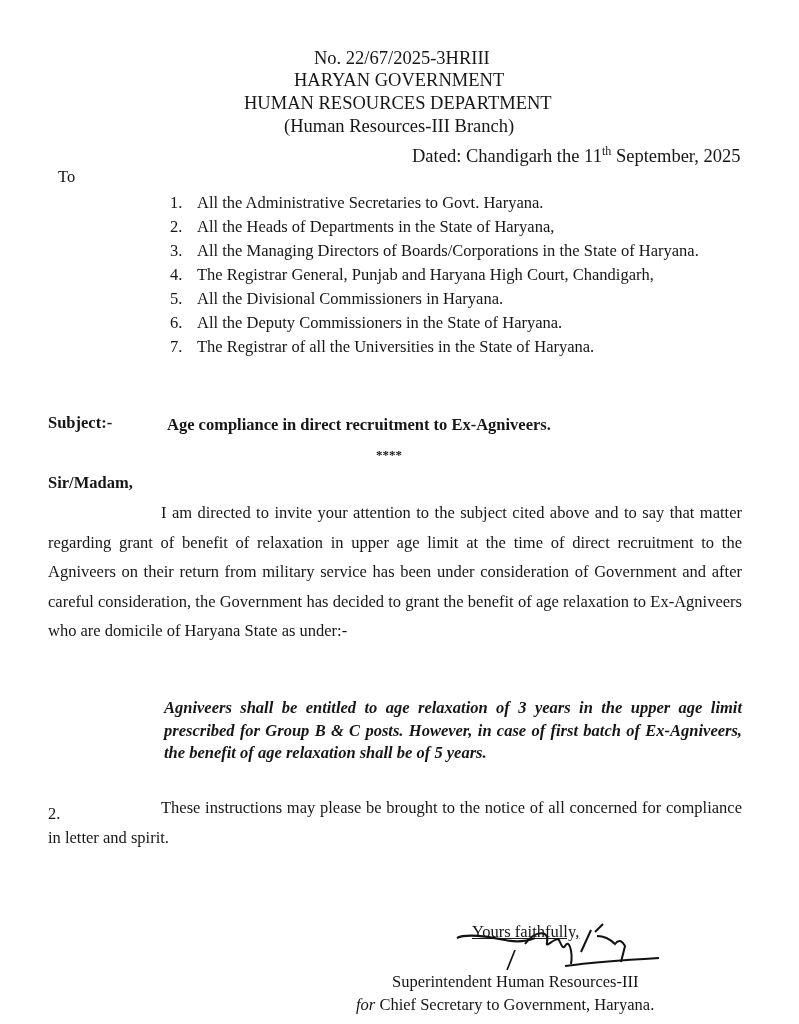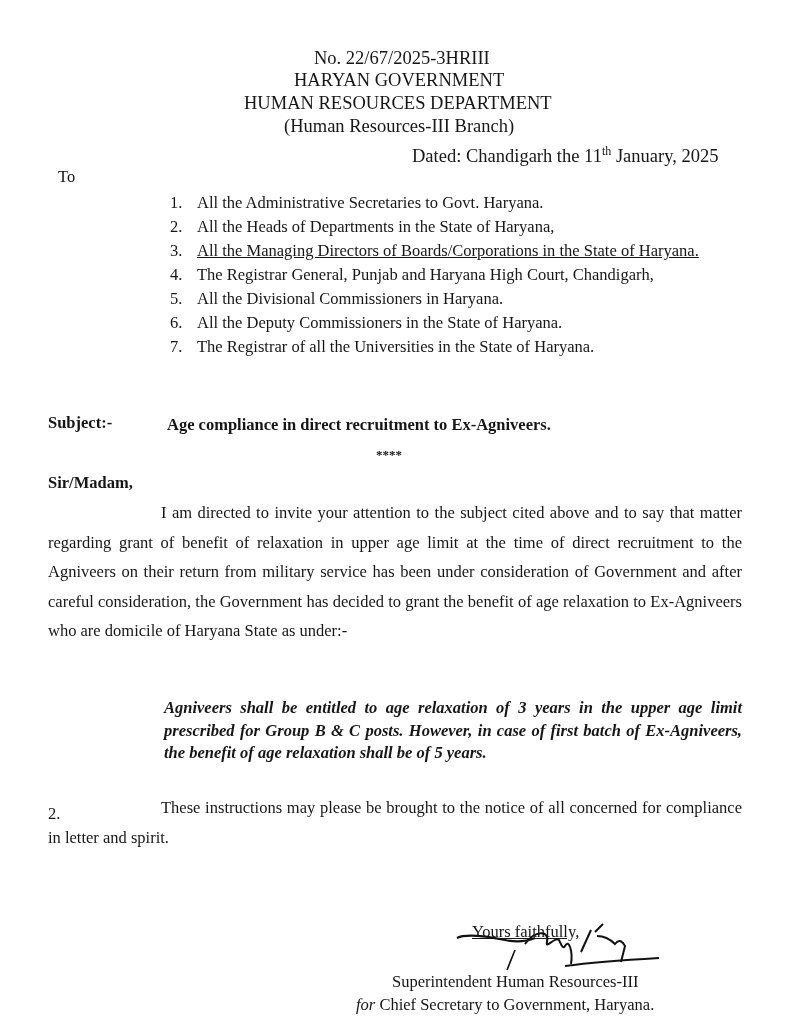--- a/index.html
+++ b/index.html
@@ -24,37 +24,37 @@
   .sigimg { position:absolute; left:455px; width:205px; height:50px; top:922px; }
 </style>
 </head>
 <body>
 
 <div class="abs hdr" style="left:314px; top:36px;">No. 22/67/2025-3HRIII</div>
 <div class="abs hdr" style="left:294px; top:58px;">HARYAN GOVERNMENT</div>
 <div class="abs hdr" style="left:244px; top:81px;">HUMAN RESOURCES DEPARTMENT</div>
 <div class="abs hdr" style="left:284px; top:104px;text-align:right;">(Human Resources-III Branch)</div>
 <div class="abs hdr" style="left:412px; top:129px;">
-  <span>Dated: Chandigarh the 11</span><sup style="font-size:12px;">th</sup><span> January, 2025</span>
+  <span>Dated: Chandigarh the 11</span><sup style="font-size:12px;">th</sup><span> September, 2025</span>
 </div>
 
 <div class="abs txt" style="left:58px; top:156px;">To</div>
 
 <div class="list" style="top:191px;">
   <div class="item">
       <span class="num">1.</span>
       <span class="lbl">All the Administrative Secretaries to Govt. Haryana.</span>
     </div>
   <div class="item">
       <span class="num">2.</span>
       <span class="lbl">All the Heads of Departments in the State of Haryana,</span>
     </div>
   <div class="item">
       <span class="num">3.</span>
-      <span class="lbl" style="text-align-last:left;text-decoration:underline;">All the Managing Directors of Boards/Corporations in the State of Haryana.</span>
+      <span class="lbl" style="text-align-last:left;">All the Managing Directors of Boards/Corporations in the State of Haryana.</span>
     </div>
   <div class="item">
       <span class="num">4.</span>
       <span class="lbl">The Registrar General, Punjab and Haryana High Court, Chandigarh,</span>
     </div>
   <div class="item">
       <span class="num">5.</span>
       <span class="lbl">All the Divisional Commissioners in Haryana.</span>
     </div>
   <div class="item">

